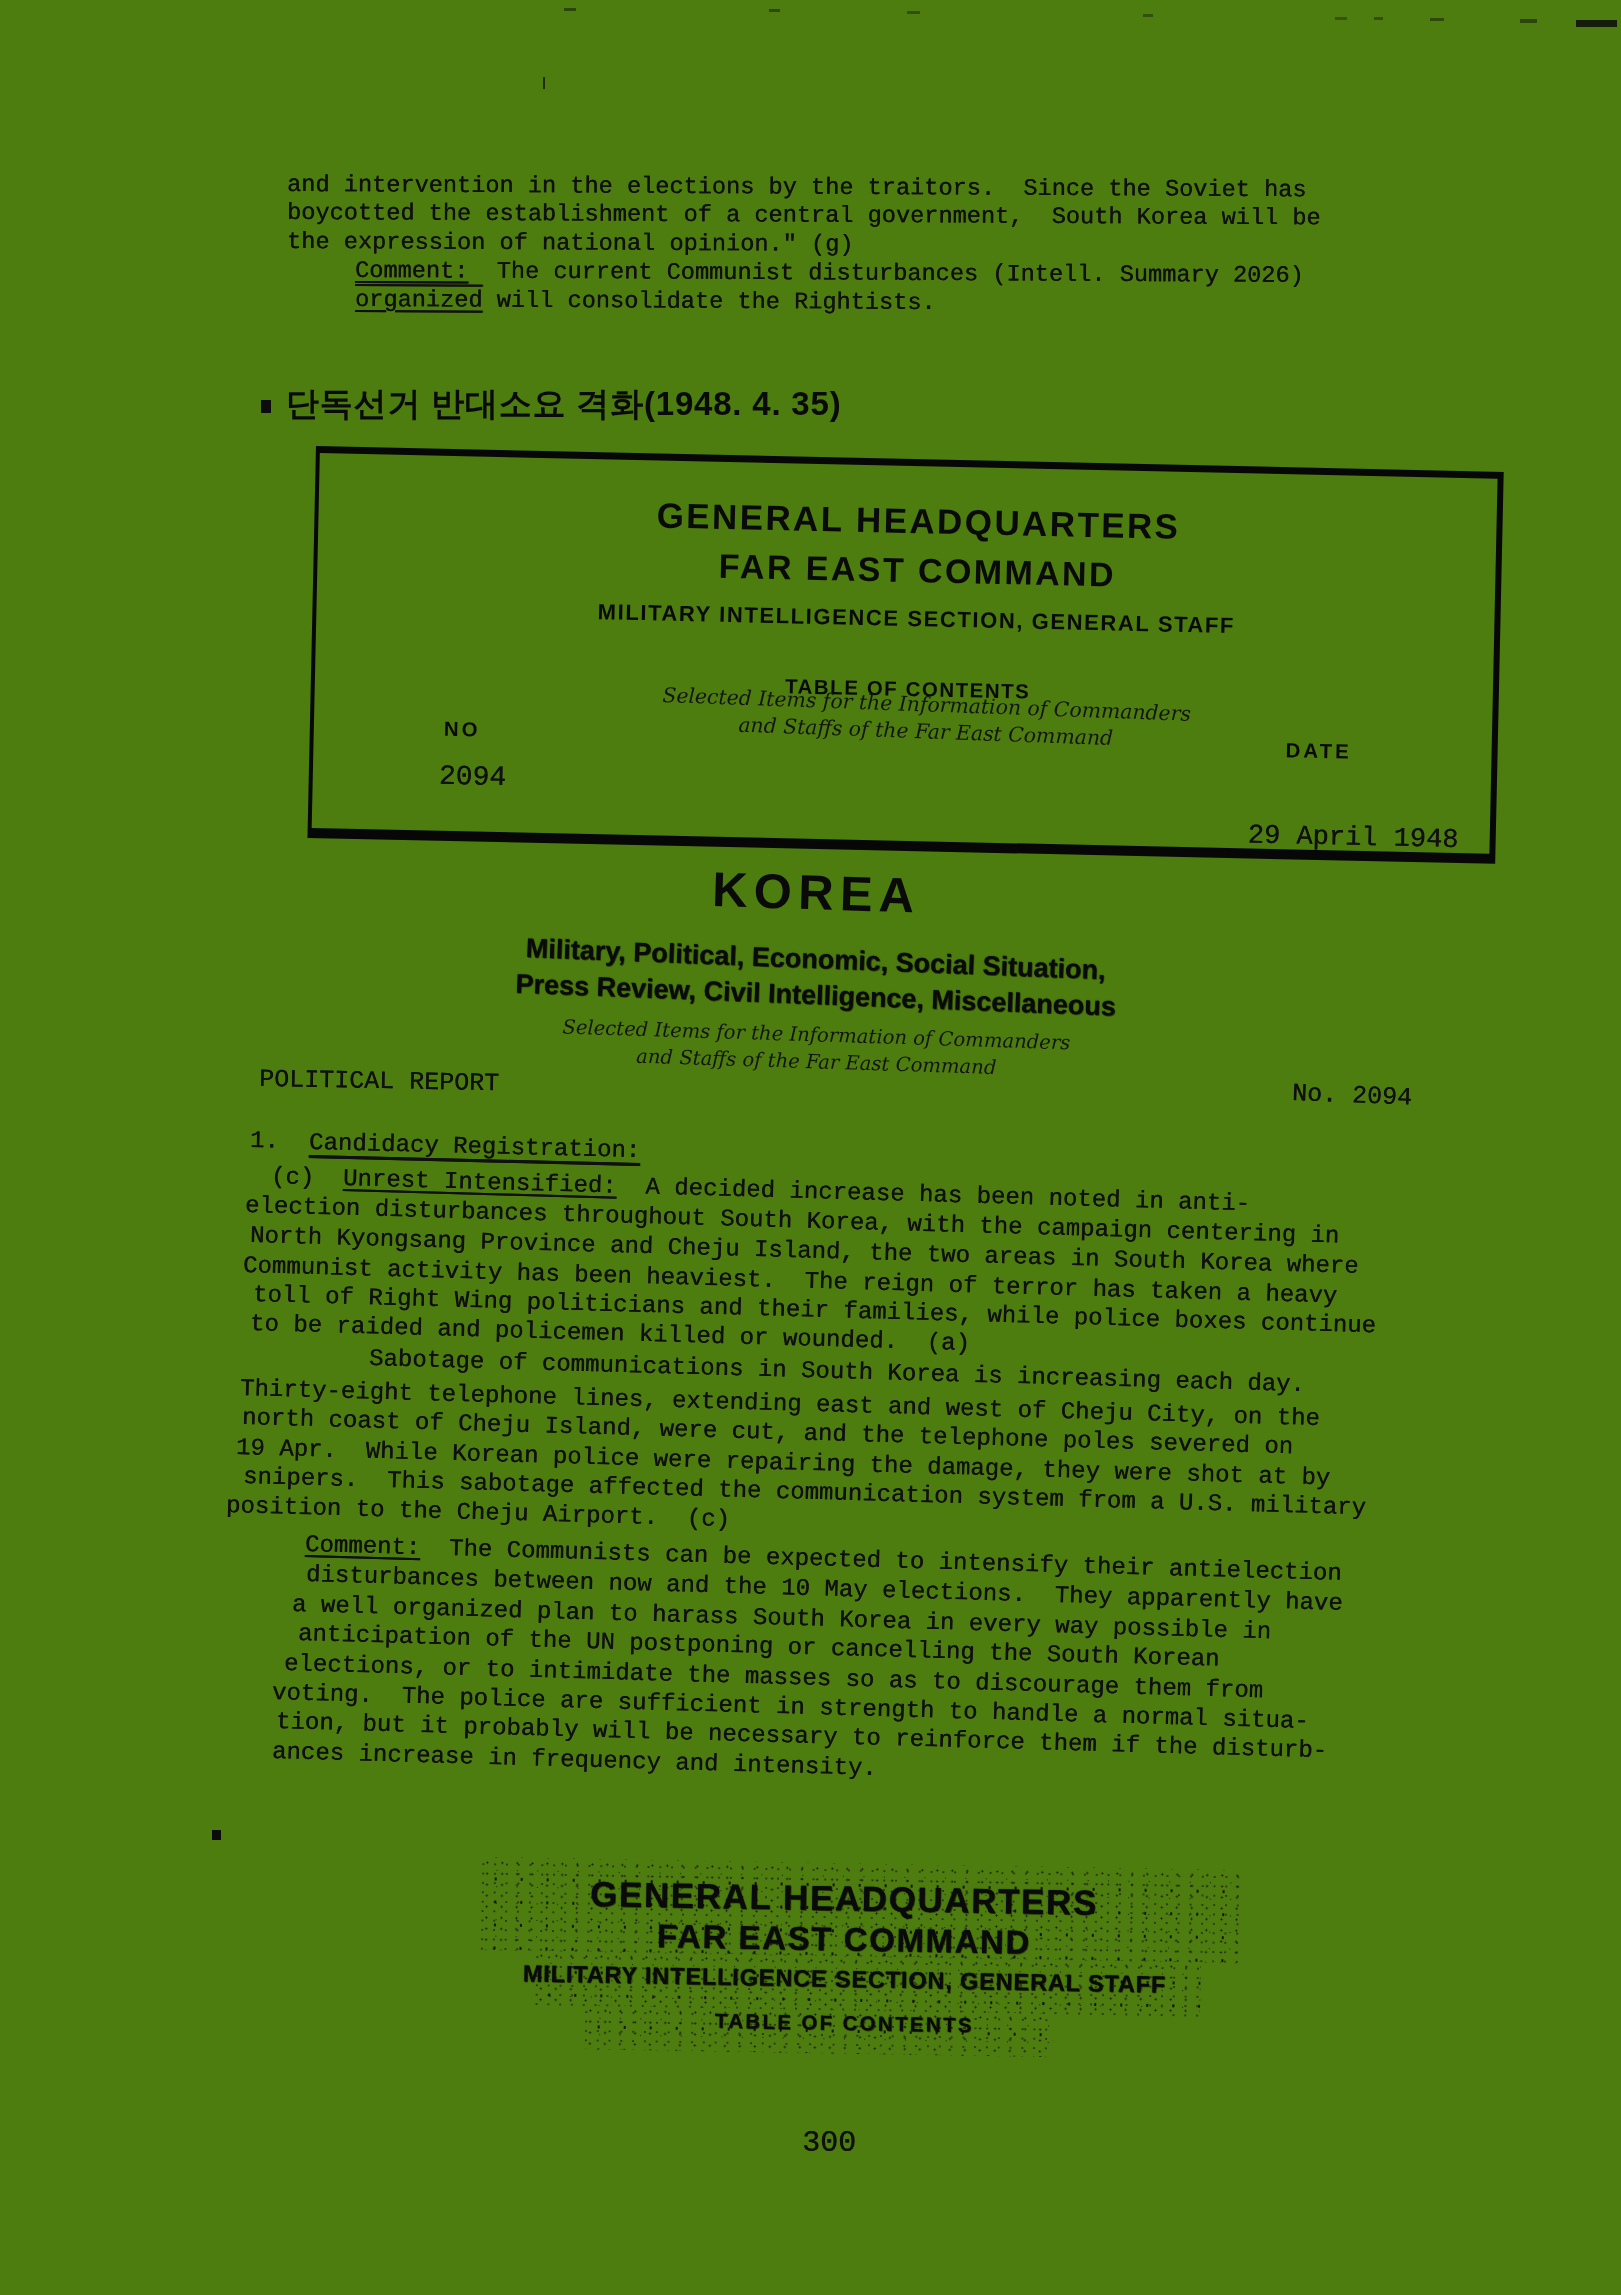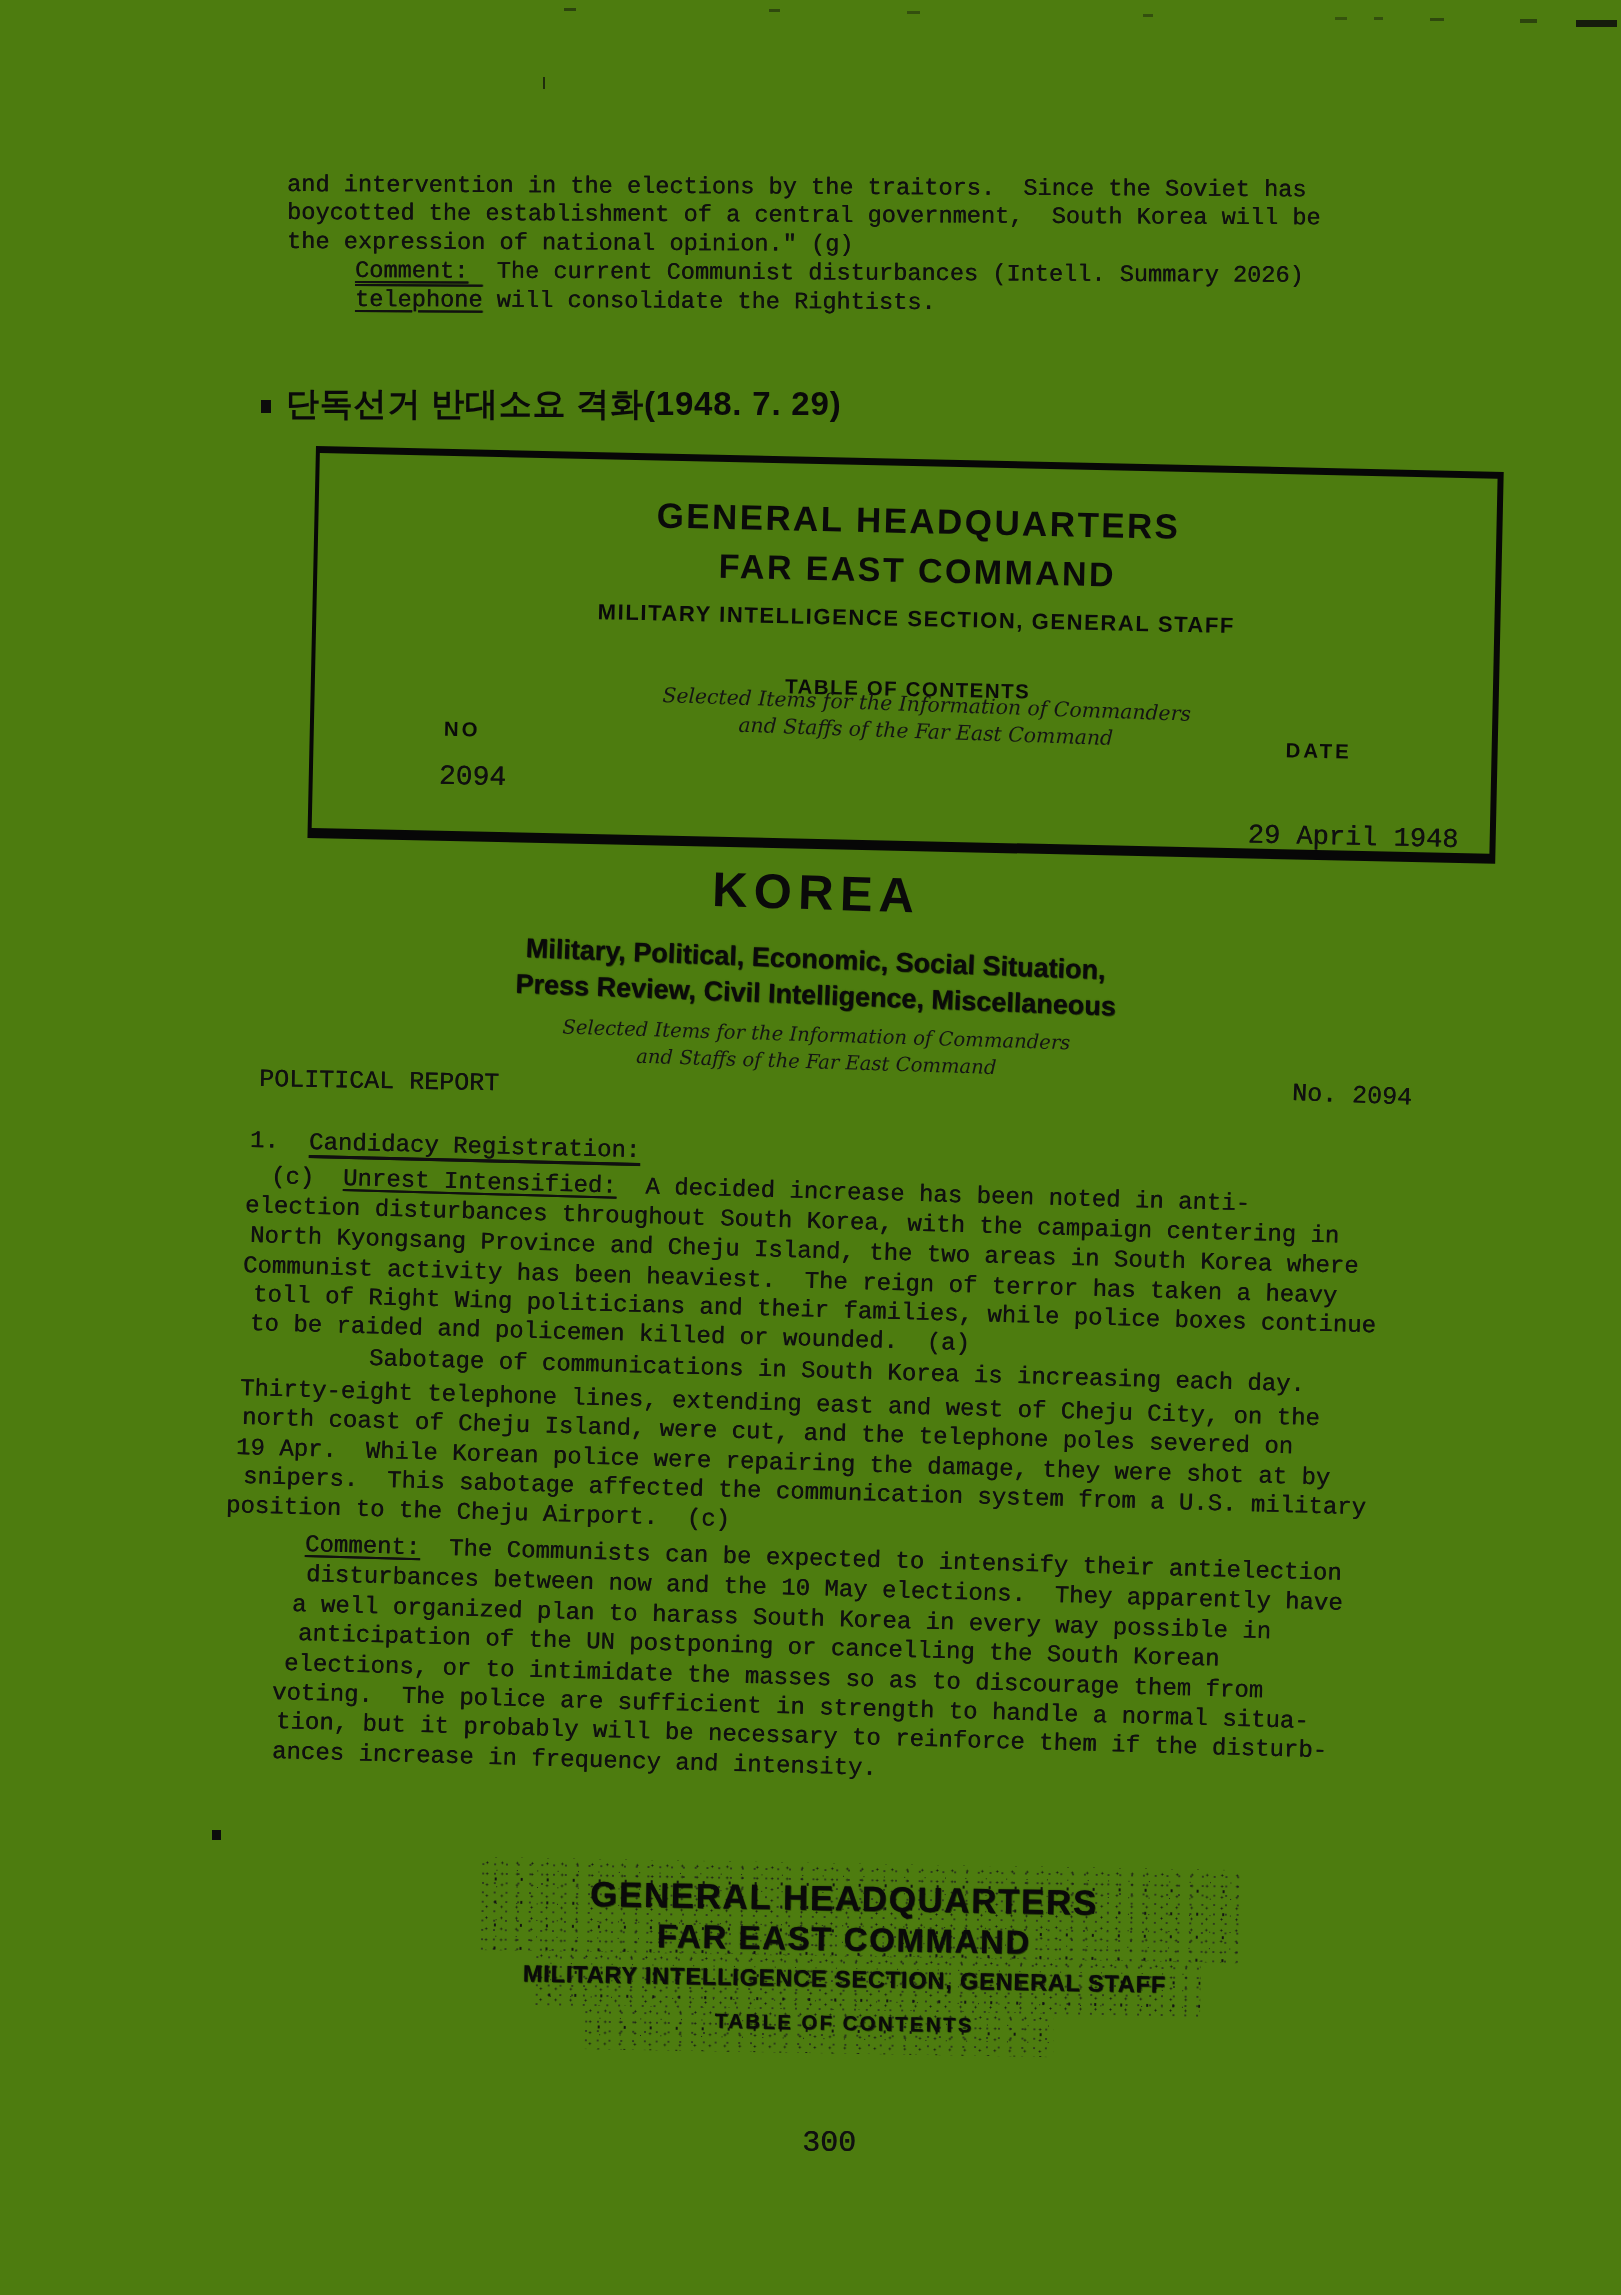--- a/index.html
+++ b/index.html
@@ -47,24 +47,24 @@
   <div class="artifact" style="left:1335px;top:16.5px;width:11.8px;height:3.1px;opacity:.35"></div>
   <div class="artifact" style="left:1374px;top:17.3px;width:9.4px;height:3.1px;opacity:.4"></div>
   <div class="artifact" style="left:1430px;top:18px;width:14px;height:3.1px;opacity:.45"></div>
   <div class="artifact" style="left:1520px;top:19px;width:17.3px;height:3.9px;opacity:.5"></div>
   <div class="artifact" style="left:1576px;top:20.4px;width:41px;height:6.3px;opacity:.85"></div>
 
   <div class="line mono r03" style="left:287px;top:171px;font-size:23.6px">and intervention in the elections by the traitors.  Since the Soviet has</div>
   <div class="line mono r03" style="left:287px;top:199px;font-size:23.6px">boycotted the establishment of a central government,  South Korea will be</div>
   <div class="line mono r03" style="left:287px;top:228px;font-size:23.6px">the expression of national opinion." (g)</div>
   <div class="line mono r03" style="left:355px;top:257px;font-size:23.6px"><span class="ul">Comment:</span><span>  The current Communist disturbances (Intell. Summary 2026)</span></div>
-  <div class="line mono r03" style="left:355px;top:286px;font-size:23.6px"><span class="ulov">telephone</span><span> will consolidate the Rightists.</span></div>
+  <div class="line mono r03" style="left:355px;top:286px;font-size:23.6px"><span class="ulov">organized</span><span> will consolidate the Rightists.</span></div>
 
   <div class="sq" style="left:261px;top:400px;width:10.2px;height:12.6px"></div>
-  <div class="line heads" style="left:286px;top:382px;font-size:33px;letter-spacing:0.8px">단독선거 반대소요 격화(1948. 7. 29)</div>
+  <div class="line heads" style="left:286px;top:382px;font-size:33px;letter-spacing:0.8px">단독선거 반대소요 격화(1948. 4. 35)</div>
 
   <div class="box">
     <div class="c heads ctr" style="left:0;right:0;margin-left:22px;top:35px;font-size:35px;letter-spacing:2.4px">GENERAL HEADQUARTERS</div>
     <div class="c heads ctr" style="left:0;right:0;margin-left:22px;top:85px;font-size:34px;letter-spacing:2.4px">FAR EAST COMMAND</div>
     <div class="c heads ctr" style="left:0;right:0;margin-left:22px;top:140px;font-size:22px;letter-spacing:1.6px">MILITARY INTELLIGENCE SECTION, GENERAL STAFF</div>
     <div class="c heads ctr" style="left:0;right:0;margin-left:7.9px;top:212px;font-size:20.4px;letter-spacing:1.6px">TABLE OF CONTENTS</div>
     <div class="c heads" style="left:130px;top:262px;font-size:20.4px;letter-spacing:3.1px">NO</div>
     <div class="c script ctr" style="left:306px;top:225px;width:612px;font-size:20.4px;line-height:27px;transform:rotate(0.8deg)">
       <div>Selected Items for the Information of Commanders</div>
       <div>and Staffs of the Far East Command</div>

